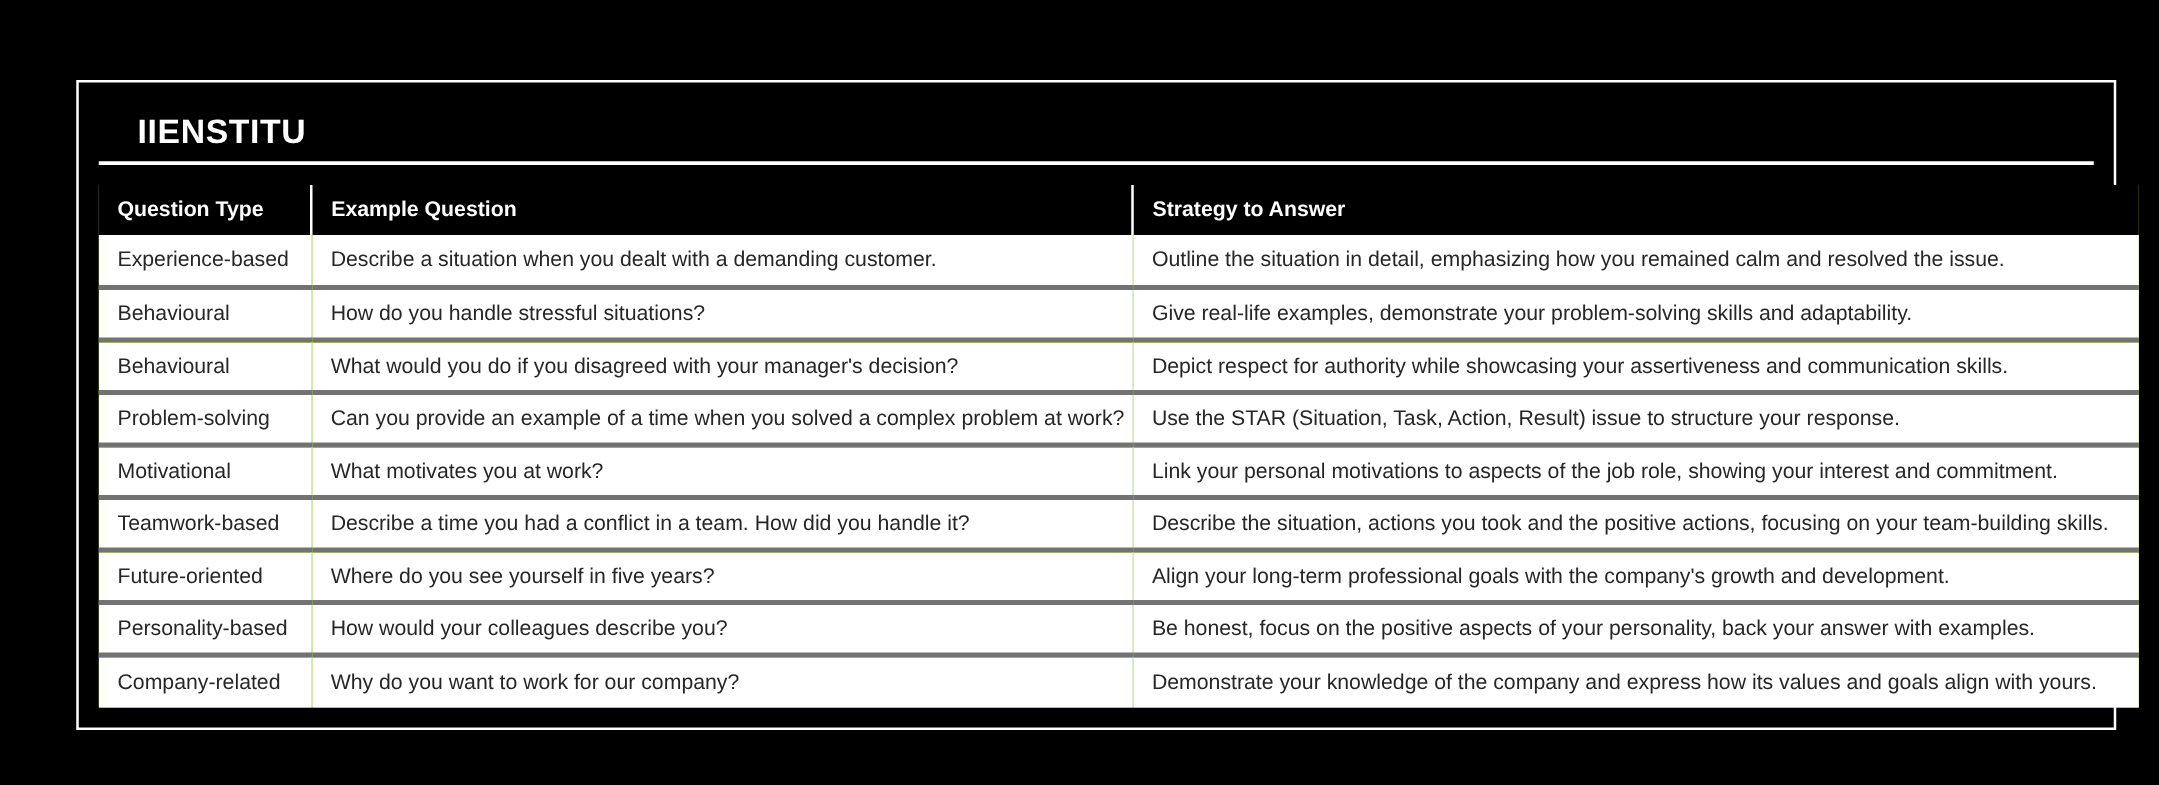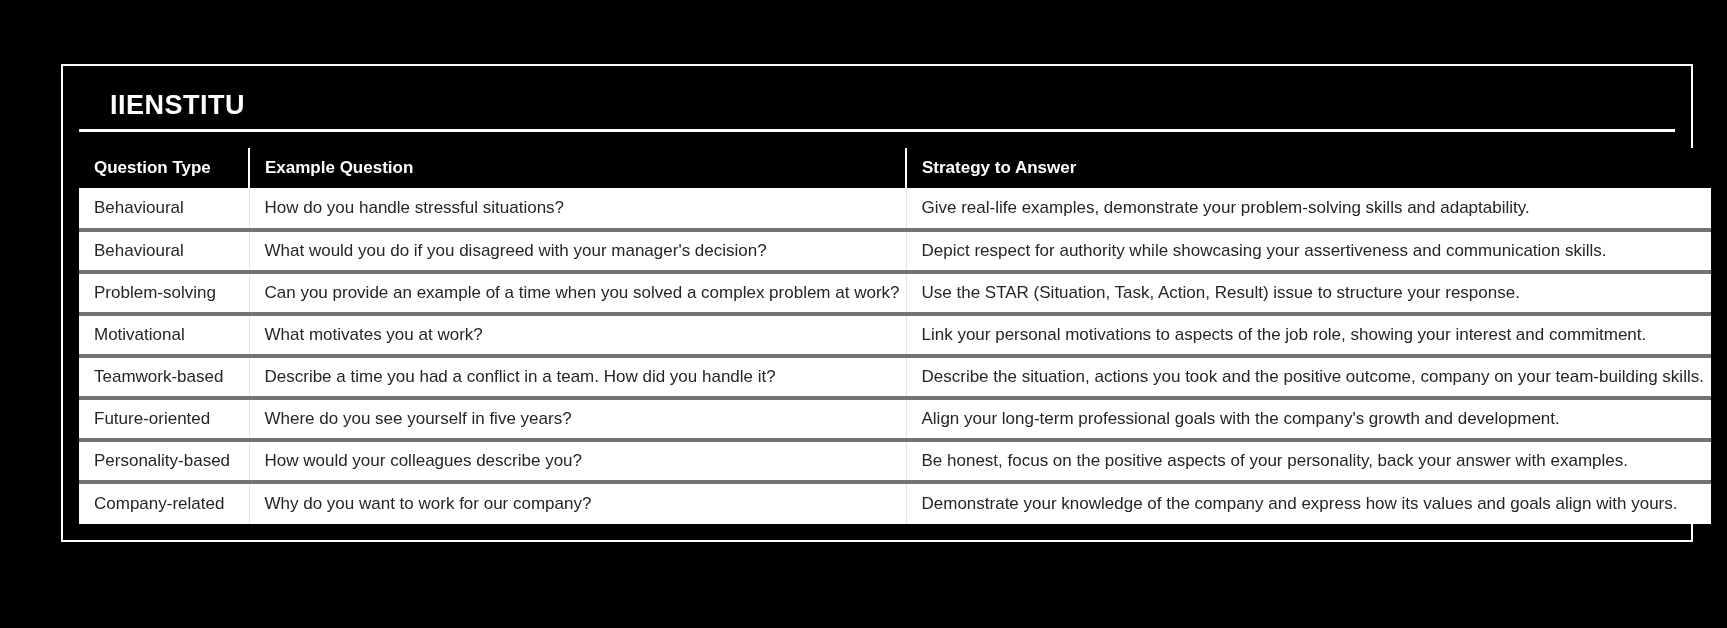--- a/index.html
+++ b/index.html
@@ -79,20 +79,25 @@
     </colgroup>
     <thead>
       <tr>
         <th>Question Type</th>
         <th>Example Question</th>
         <th>Strategy to Answer</th>
       </tr>
     </thead>
     <tbody id="table-body">
         <tr>
+          <td>Experience-based</td>
+          <td>Describe a situation when you dealt with a demanding customer.</td>
+          <td>Outline the situation in detail, emphasizing how you remained calm and resolved the issue.</td>
+        </tr>
+        <tr>
           <td>Behavioural</td>
           <td>How do you handle stressful situations?</td>
           <td>Give real-life examples, demonstrate your problem-solving skills and adaptability.</td>
         </tr>
         <tr>
           <td>Behavioural</td>
           <td>What would you do if you disagreed with your manager's decision?</td>
           <td>Depict respect for authority while showcasing your assertiveness and communication skills.</td>
         </tr>
         <tr>
@@ -101,21 +106,21 @@
           <td>Use the STAR (Situation, Task, Action, Result) issue to structure your response.</td>
         </tr>
         <tr>
           <td>Motivational</td>
           <td>What motivates you at work?</td>
           <td>Link your personal motivations to aspects of the job role, showing your interest and commitment.</td>
         </tr>
         <tr>
           <td>Teamwork-based</td>
           <td>Describe a time you had a conflict in a team. How did you handle it?</td>
-          <td>Describe the situation, actions you took and the positive outcome, company on your team-building skills.</td>
+          <td>Describe the situation, actions you took and the positive actions, focusing on your team-building skills.</td>
         </tr>
         <tr>
           <td>Future-oriented</td>
           <td>Where do you see yourself in five years?</td>
           <td>Align your long-term professional goals with the company's growth and development.</td>
         </tr>
         <tr>
           <td>Personality-based</td>
           <td>How would your colleagues describe you?</td>
           <td>Be honest, focus on the positive aspects of your personality, back your answer with examples.</td>

